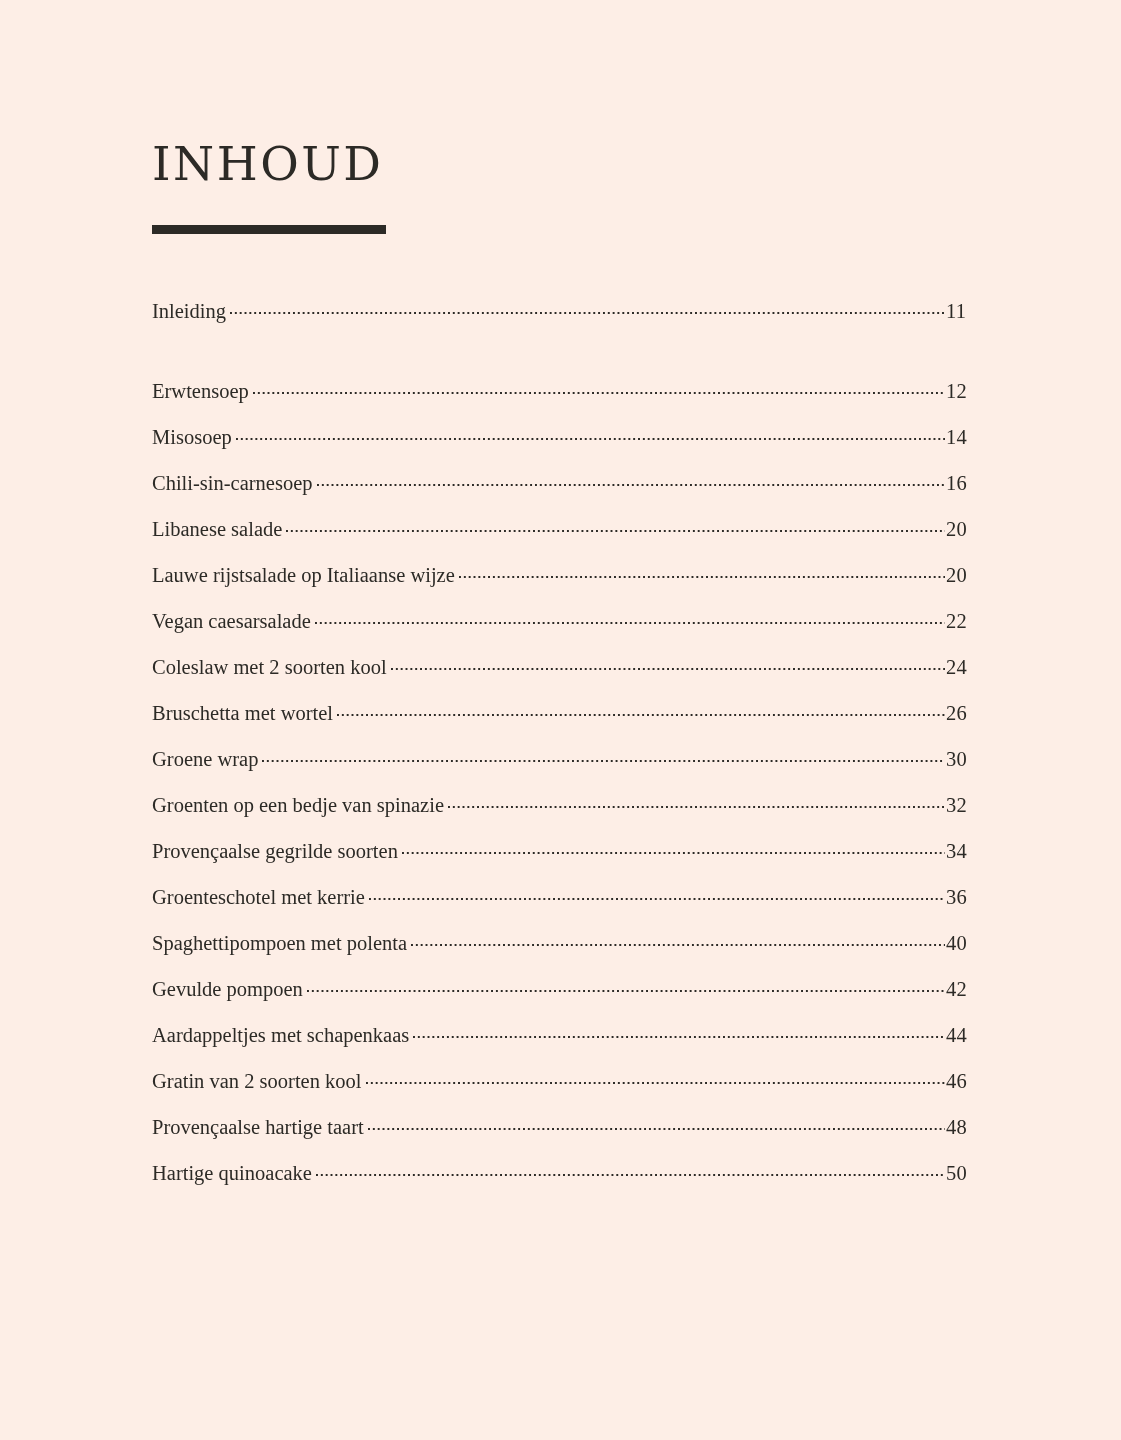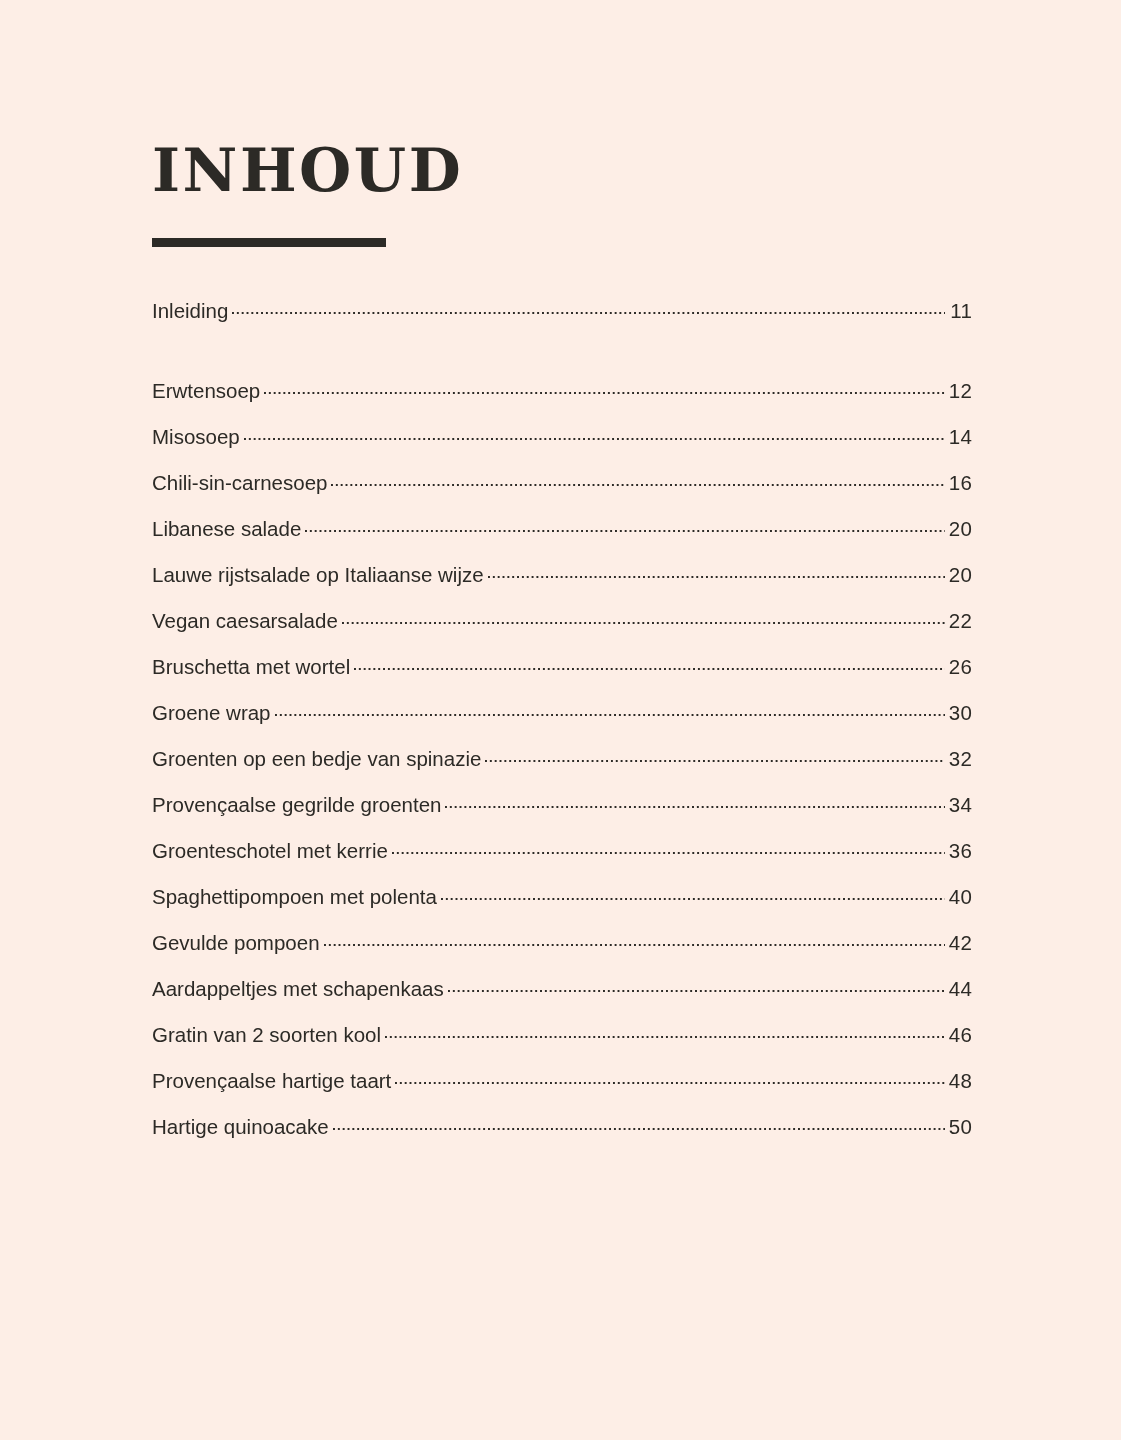--- a/index.html
+++ b/index.html
@@ -22,22 +22,22 @@
     box-sizing: border-box;
   }
   .toc-header {
     position: absolute;
     left: 152px;
     top: 140px;
     width: 860px;
   }
   .toc-title {
     font-family: "DejaVu Serif", serif;
-    font-weight: 700;
-    font-size: 60px;
+    font-weight: 400;
+    font-size: 47px;
     letter-spacing: 2.5px;
     color: #2C2A26;
     line-height: 1;
     margin: 0;
     padding: 0;
     -webkit-font-smoothing: antialiased;
   }
   .title-rule {
     margin-top: 38px;
     width: 234px;
@@ -52,21 +52,21 @@
     margin: 0;
     padding: 0;
     list-style: none;
   }
   .toc-row {
     display: flex;
     align-items: baseline;
     width: 100%;
     height: 46px;
     color: #2C2A26;
-    font-family: Liberation Sans, sans-serif;
+    font-family: Liberation Serif, serif;
     font-weight: 400;
     font-size: 20.5px;
     line-height: 46px;
     white-space: nowrap;
   }
   .toc-row.gap-after {
     margin-bottom: 34px;
   }
   .toc-label {
     flex: 0 0 auto;
@@ -85,21 +85,21 @@
     left: 0;
     right: 0;
     bottom: 0.18em;
     height: 2.5px;
     background-image: radial-gradient(circle at 1.25px 1.25px, #2C2A26 1.2px, rgba(0,0,0,0) 1.3px);
     background-size: 4.85px 2.5px;
     background-repeat: repeat-x;
   }
   .toc-page {
     flex: 0 0 auto;
-    text-align: right;
+    text-align: left;
     min-width: 26px;
     letter-spacing: 0.2px;
   }
 </style>
 </head>
 <body>
 
 <div class="page">
 
   <div class="toc-header">
@@ -137,36 +137,41 @@
         <span class="toc-label">Lauwe rijstsalade op Italiaanse wijze</span>
         <span class="toc-leader"></span>
         <span class="toc-page">20</span>
       </li>
       <li class="toc-row">
         <span class="toc-label">Vegan caesarsalade</span>
         <span class="toc-leader"></span>
         <span class="toc-page">22</span>
       </li>
       <li class="toc-row">
+        <span class="toc-label">Coleslaw met 2 soorten kool</span>
+        <span class="toc-leader"></span>
+        <span class="toc-page">24</span>
+      </li>
+      <li class="toc-row">
         <span class="toc-label">Bruschetta met wortel</span>
         <span class="toc-leader"></span>
         <span class="toc-page">26</span>
       </li>
       <li class="toc-row">
         <span class="toc-label">Groene wrap</span>
         <span class="toc-leader"></span>
         <span class="toc-page">30</span>
       </li>
       <li class="toc-row">
         <span class="toc-label">Groenten op een bedje van spinazie</span>
         <span class="toc-leader"></span>
         <span class="toc-page">32</span>
       </li>
       <li class="toc-row">
-        <span class="toc-label">Provençaalse gegrilde groenten</span>
+        <span class="toc-label">Provençaalse gegrilde soorten</span>
         <span class="toc-leader"></span>
         <span class="toc-page">34</span>
       </li>
       <li class="toc-row">
         <span class="toc-label">Groenteschotel met kerrie</span>
         <span class="toc-leader"></span>
         <span class="toc-page">36</span>
       </li>
       <li class="toc-row">
         <span class="toc-label">Spaghettipompoen met polenta</span>

